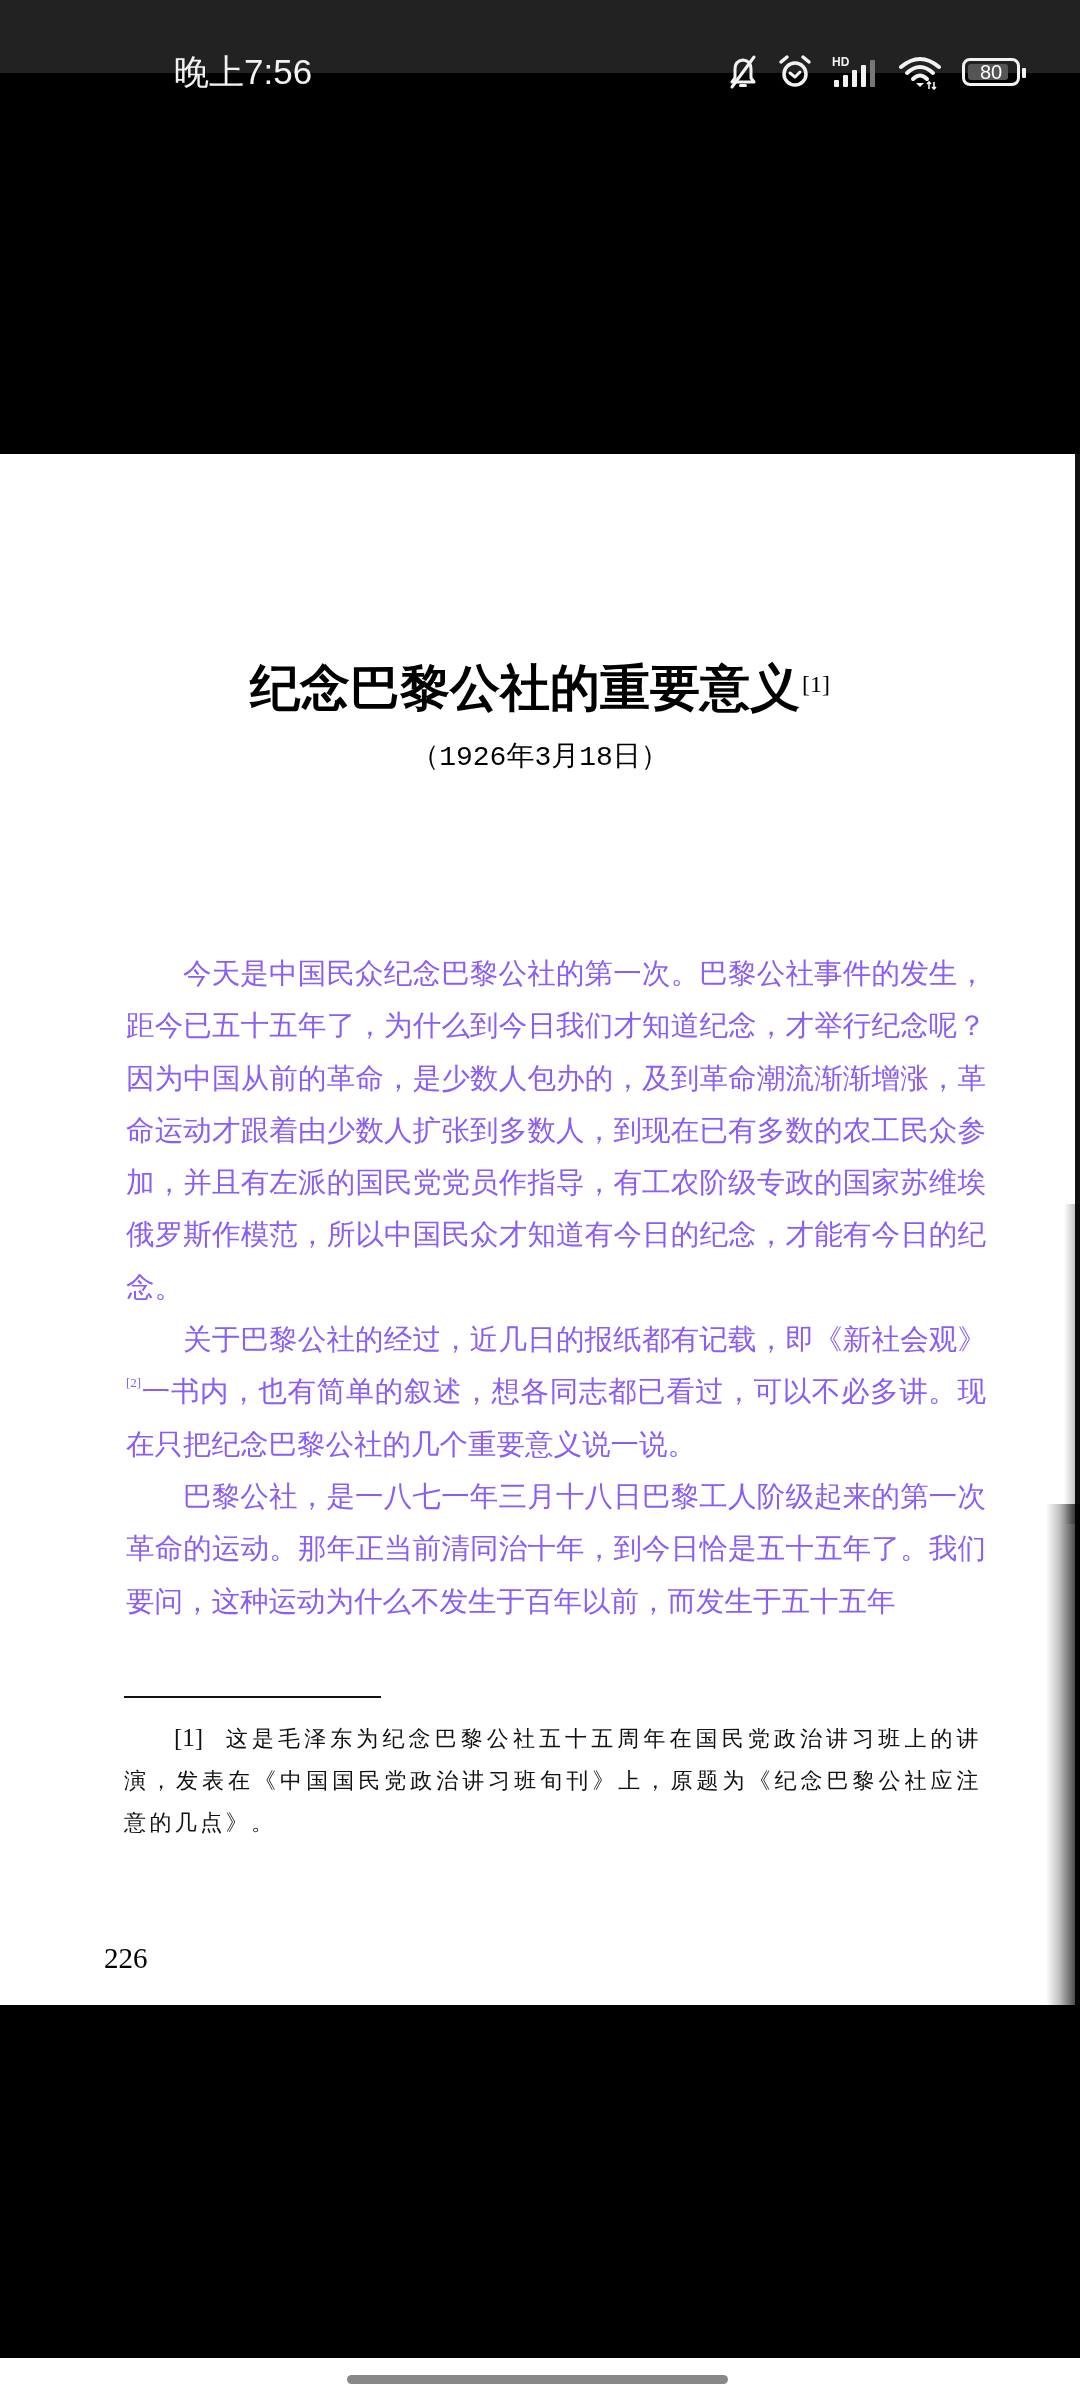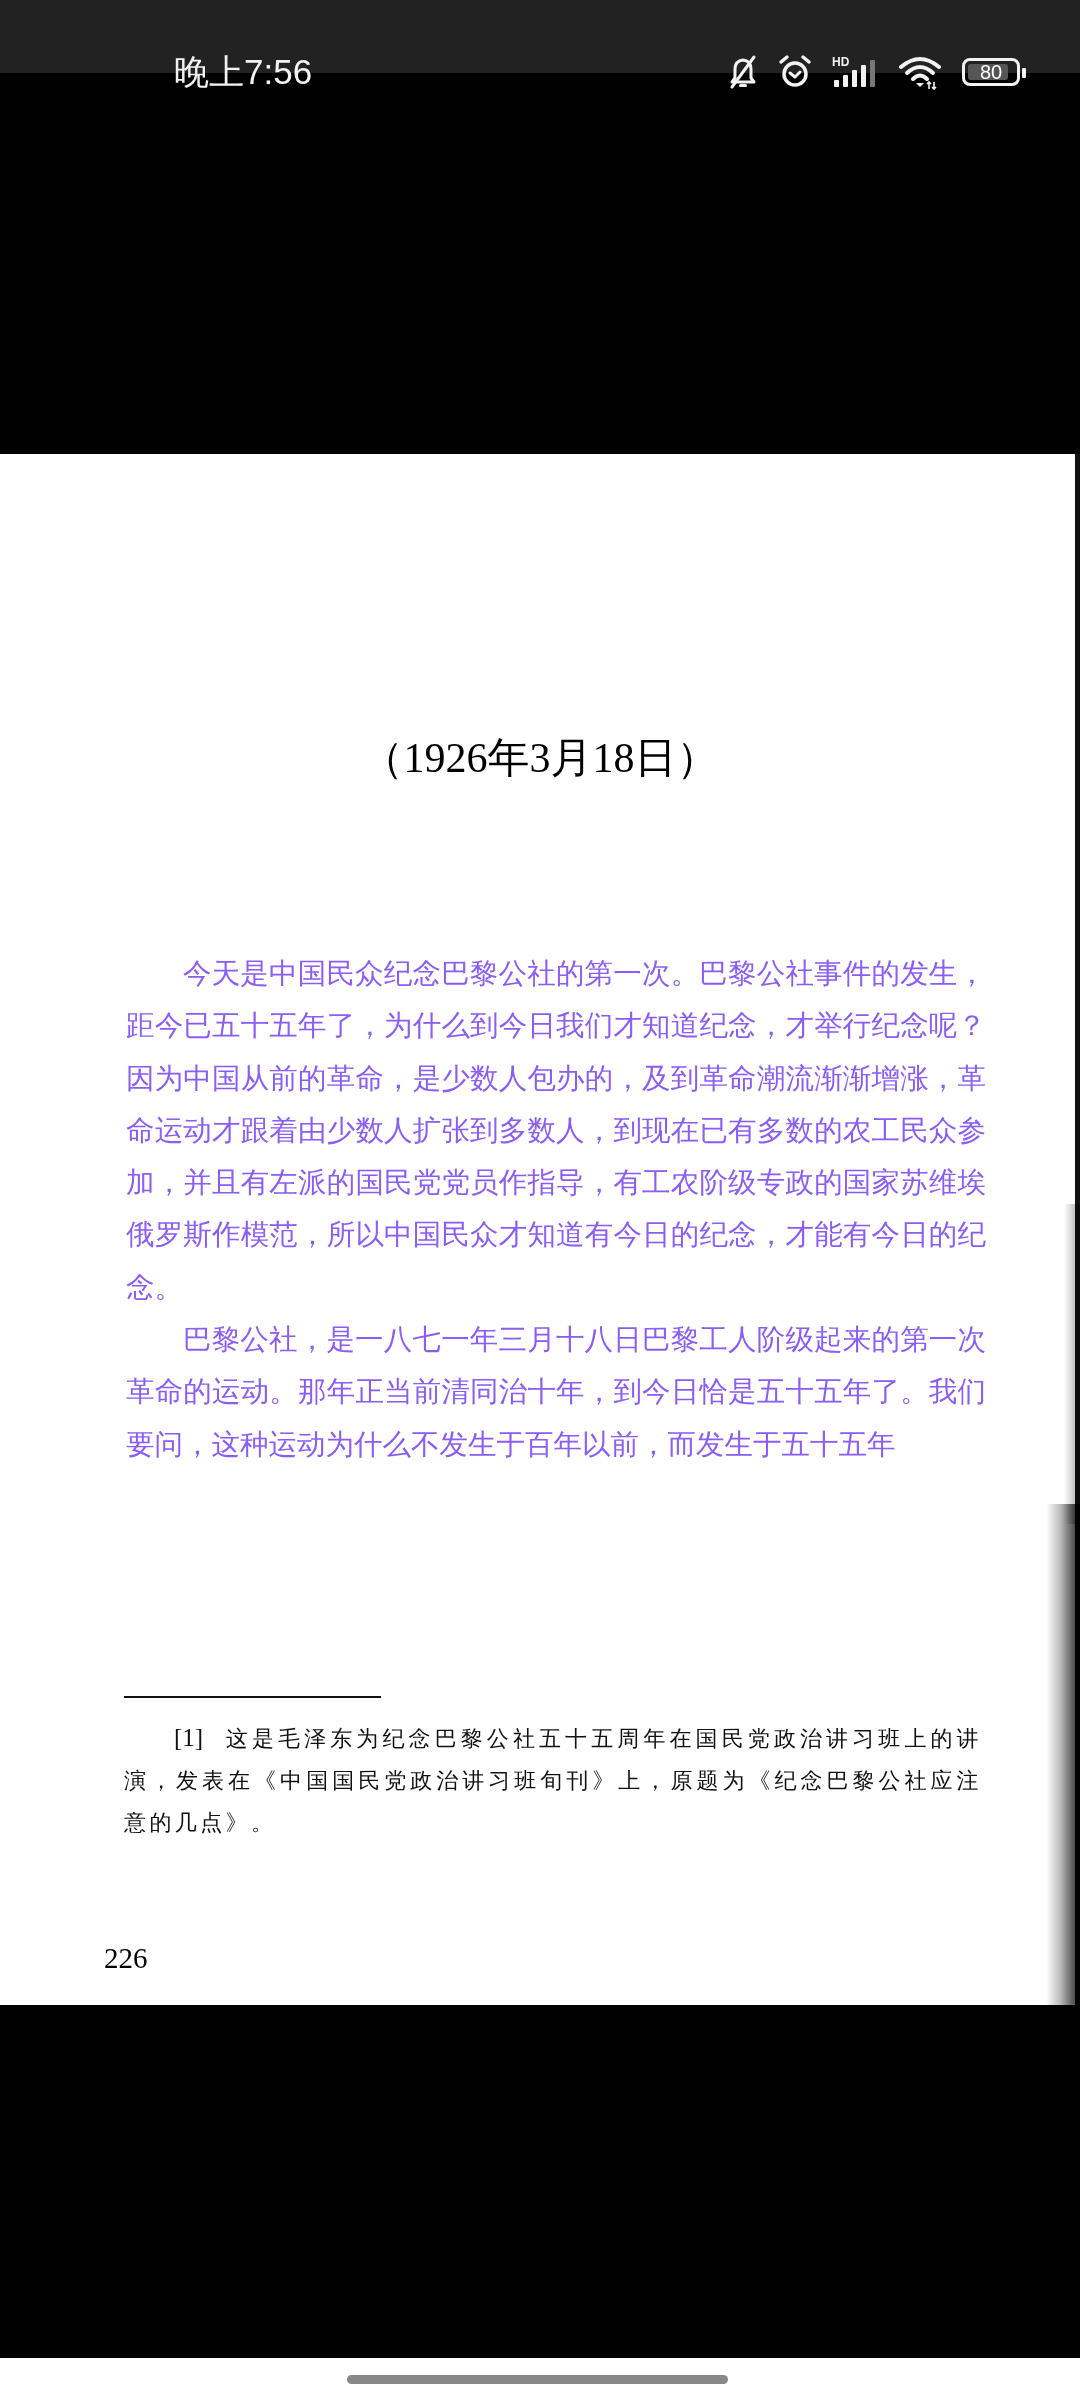--- a/index.html
+++ b/index.html
@@ -71,22 +71,22 @@
       font-size: 50px; line-height: 60px; color: #000;
     }
     .title sup {
       font-weight: normal; font-size: 24px; vertical-align: top;
       position: relative; top: -4px; margin-left: 2px;
       font-family: "Liberation Serif", serif;
     }
     .date-line {
       position: absolute; left: 0; width: 1080px; top: 284px;
       text-align: center;
-      font-family: Liberation Serif, serif;
-      font-size: 42px; line-height: 40px; color: #000;
+      font-family: Liberation Mono, monospace;
+      font-size: 28px; line-height: 40px; color: #000;
     }
 
     .body-text {
       position: absolute; left: 126px; top: 494px; width: 860px;
       font-family: "DejaVu Serif", serif;
       font-size: 28.5px; line-height: 52.3px; color: #8b5cf6;
       text-align: justify; text-justify: inter-character;
       word-break: break-all;
     }
     .body-text p {
@@ -176,25 +176,27 @@
       <span class="battery-tip"></span>
     </span>
   </div>
 </div>
 
 <div class="page">
   <div class="page-edge-right"></div>
   <div class="page-edge-noise-mid"></div>
   <div class="page-edge-noise"></div>
 
+  <div class="title"><span>纪念巴黎公社的重要意义</span><sup>[1]</sup></div>
 
   <div class="date-line">（1926年3月18日）</div>
 
   <div class="body-text">
     <p>今天是中国民众纪念巴黎公社的第一次。巴黎公社事件的发生，距今已五十五年了，为什么到今日我们才知道纪念，才举行纪念呢？因为中国从前的革命，是少数人包办的，及到革命潮流渐渐增涨，革命运动才跟着由少数人扩张到多数人，到现在已有多数的农工民众参加，并且有左派的国民党党员作指导，有工农阶级专政的国家苏维埃俄罗斯作模范，所以中国民众才知道有今日的纪念，才能有今日的纪念。</p>
+    <p><span>关于巴黎公社的经过，近几日的报纸都有记载，即《新社会观》</span><sup>[2]</sup><span>一书内，也有简单的叙述，想各同志都已看过，可以不必多讲。现在只把纪念巴黎公社的几个重要意义说一说。</span></p>
     <p>巴黎公社，是一八七一年三月十八日巴黎工人阶级起来的第一次革命的运动。那年正当前清同治十年，到今日恰是五十五年了。我们要问，这种运动为什么不发生于百年以前，而发生于五十五年</p>
   </div>
 
   <div class="footnote-rule"></div>
 
   <div class="footnotes">
     <p><span class="fn-mark">[1]</span><span>这是毛泽东为纪念巴黎公社五十五周年在国民党政治讲习班上的讲演，发表在《中国国民党政治讲习班旬刊》上，原题为《纪念巴黎公社应注意的几点》。</span></p>
   </div>
 
   <div class="page-number">226</div>

